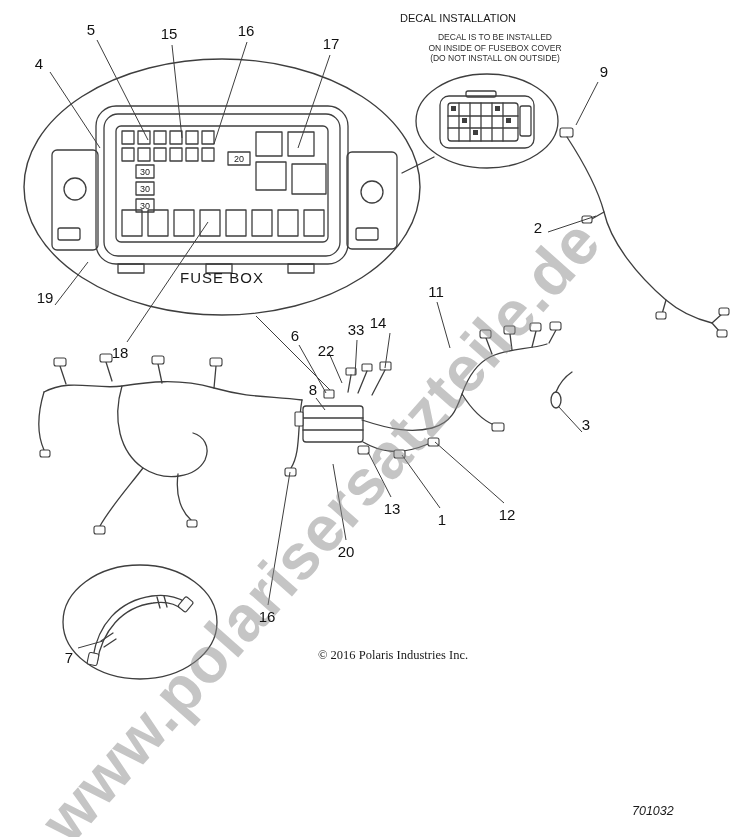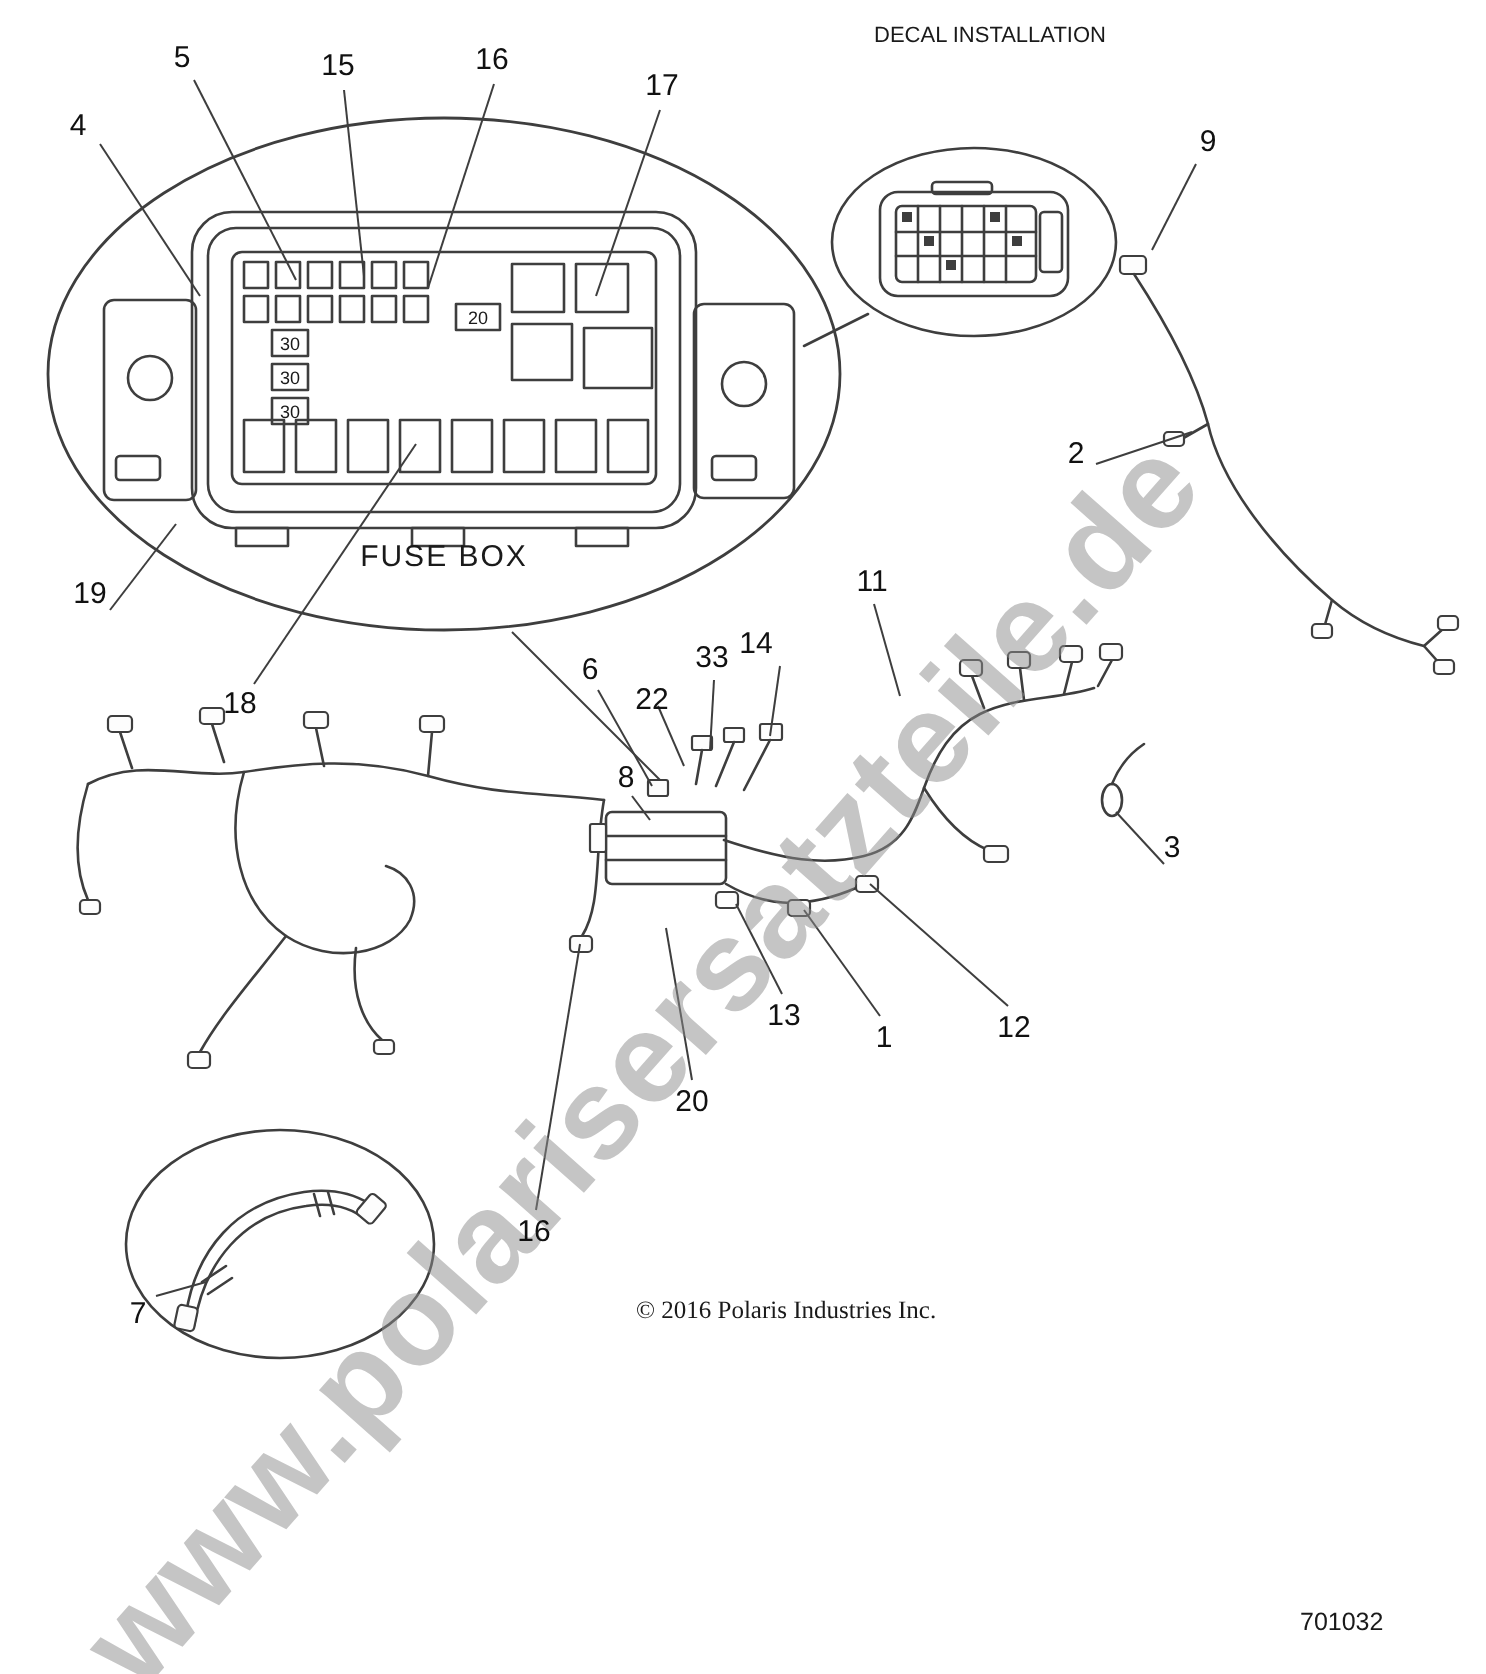--- a/index.html
+++ b/index.html
@@ -8,26 +8,26 @@
   svg{position:absolute;left:0;top:0;}
   .lines{stroke:#3e3e3e;fill:none;stroke-width:1.3;stroke-linecap:round;stroke-linejoin:round;}
   .leader{stroke:#3e3e3e;stroke-width:1;}
   .cn{fill:#fdfdfd;stroke:#3e3e3e;stroke-width:1.1;}
   .fill-dark{fill:#3e3e3e;stroke:none;}
   .svgtext{font-family:"Liberation Sans",sans-serif;fill:#1a1a1a;stroke:none;}
   .callout{position:absolute;transform:translate(-50%,-50%);font-size:15px;color:#111;z-index:30;}
   .watermark{position:absolute;left:26px;top:808px;transform:rotate(-48.5deg);transform-origin:0 0;
              font-size:64px;font-weight:bold;letter-spacing:1px;color:rgba(140,140,140,0.50);
              white-space:nowrap;z-index:20;pointer-events:none;}
-  .decal-title{position:absolute;left:400px;top:12px;width:190px;text-align:center;
+  .decal-title{position:absolute;left:400px;top:12px;width:190px;text-align:left;
                font-size:11px;color:#1a1a1a;z-index:5;}
   .decal-note-block{position:absolute;left:400px;top:32px;width:190px;text-align:center;
                     font-size:8.5px;line-height:10.5px;color:#2e2e2e;z-index:5;}
   .copyright{position:absolute;left:318px;top:648px;font-size:12.5px;color:#1a1a1a;z-index:25;font-family:Liberation Serif, serif;}
-  .part-number{position:absolute;left:650px;top:804px;font-size:12.5px;color:#1a1a1a;z-index:25;}
+  .part-number{position:absolute;left:632px;top:804px;font-size:12.5px;color:#1a1a1a;z-index:25;font-style:italic;}
 </style>
 </head>
 <body>
 
 <div class="stage">
 
   <svg width="743" height="837" viewBox="0 0 743 837">
 
     <g class="lines">
       <ellipse cx="222" cy="187" rx="198" ry="128" stroke-width="1.4"></ellipse>
@@ -195,20 +195,25 @@
       <line x1="346" y1="540" x2="333" y2="464"></line>
       <line x1="268" y1="605" x2="290" y2="472"></line>
       <line x1="78" y1="648" x2="103" y2="641"></line>
       <line x1="256" y1="316" x2="330" y2="390"></line>
     </g>
   </svg>
 
   <div class="watermark">www.polarisersatzteile.de</div>
 
   <div class="decal-title">DECAL INSTALLATION</div>
+  <div class="decal-note-block">
+    <div>DECAL IS TO BE INSTALLED</div>
+    <div>ON INSIDE OF FUSEBOX COVER</div>
+    <div>(DO NOT INSTALL ON OUTSIDE)</div>
+  </div>
 
   <div class="callout" style="left:39px;top:63px">4</div>
   <div class="callout" style="left:91px;top:29px">5</div>
   <div class="callout" style="left:169px;top:33px">15</div>
   <div class="callout" style="left:246px;top:30px">16</div>
   <div class="callout" style="left:331px;top:43px">17</div>
   <div class="callout" style="left:604px;top:71px">9</div>
   <div class="callout" style="left:538px;top:227px">2</div>
   <div class="callout" style="left:45px;top:297px">19</div>
   <div class="callout" style="left:120px;top:352px">18</div>

